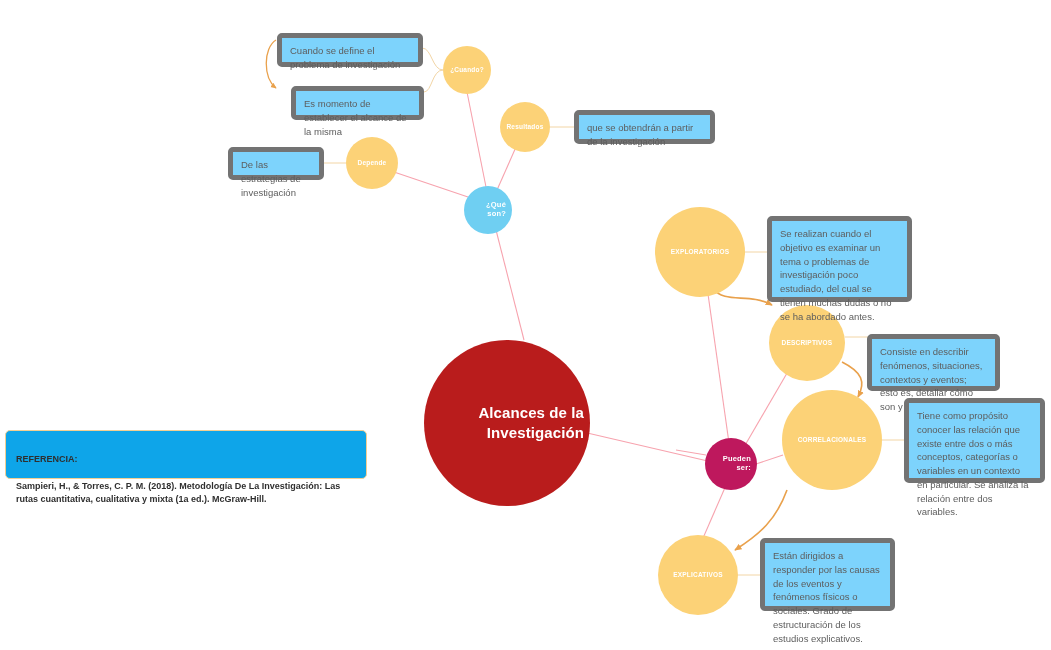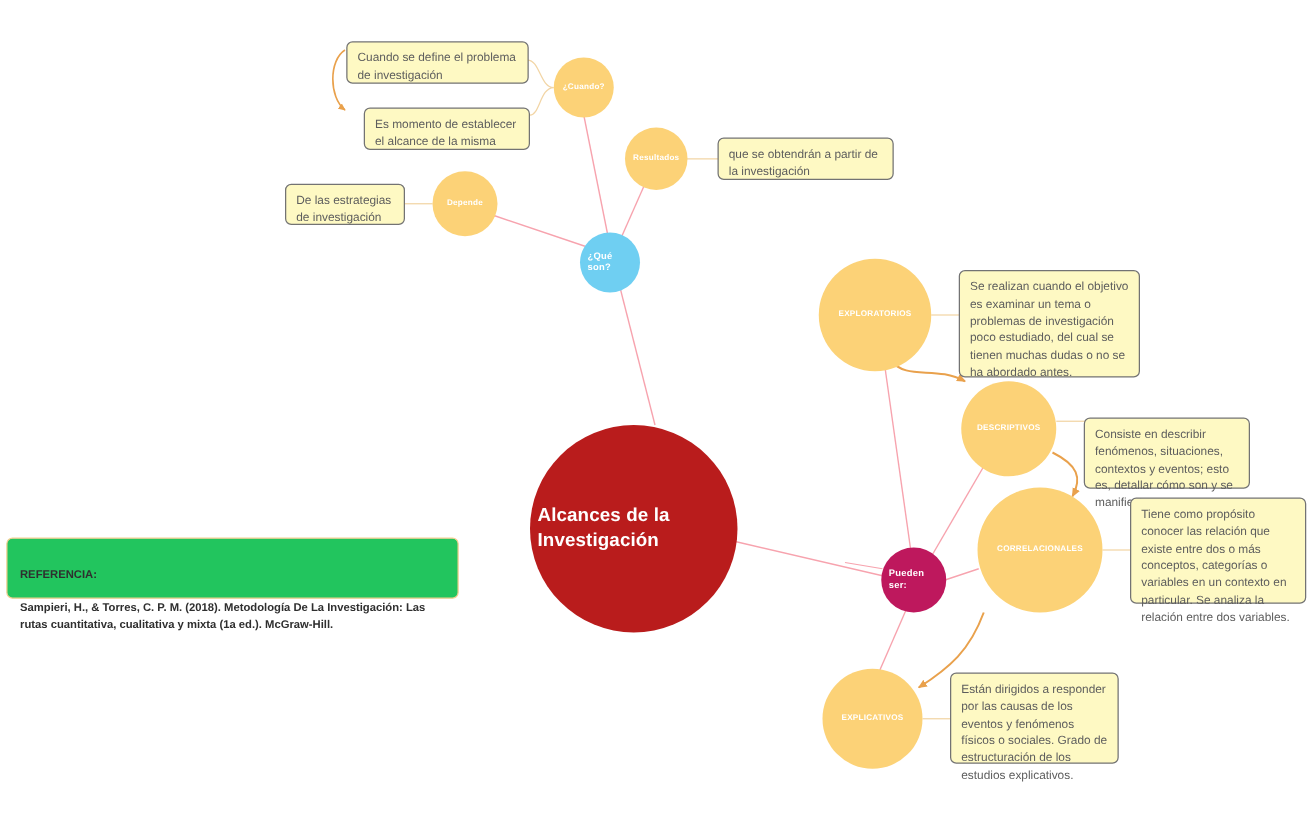--- a/index.html
+++ b/index.html
@@ -30,21 +30,21 @@
     width: 1051px;
     height: 650px;
     pointer-events: none;
   }
   .node {
     position: absolute;
     border-radius: 50%;
     display: flex;
     align-items: center;
     justify-content: center;
-    text-align: left;
+    text-align: right;
     color: #ffffff;
     box-sizing: border-box;
     line-height: 1.15;
   }
   .node-label {
     display: block;
     padding: 0 6px;
     letter-spacing: 0.2px;
   }
   .node.central .node-label {
@@ -60,33 +60,33 @@
   .node.sub .node-label {
     font-size: 6.5px;
     font-weight: bold;
   }
   .node.topic .node-label {
     font-size: 6.5px;
     font-weight: bold;
   }
   .textbox {
     position: absolute;
-    background: #fef9c3;
-    border: 1px solid #737373;
+    background: #7dd3fc;
+    border: 5px solid #737373;
     border-radius: 5px;
     box-sizing: border-box;
     padding: 6px 8px;
     font-size: 9.5px;
     line-height: 1.45;
     color: #5d5d5d;
     white-space: pre-line;
   }
   .reference {
     position: absolute;
-    background: #22c55e;
+    background: #0ea5e9;
     border: 1px solid #f3cf92;
     border-radius: 5px;
     box-sizing: border-box;
     padding: 8px 10px;
     font-size: 9px;
     line-height: 1.5;
     color: #2f2f2f;
     font-weight: bold;
     white-space: pre-line;
   }

